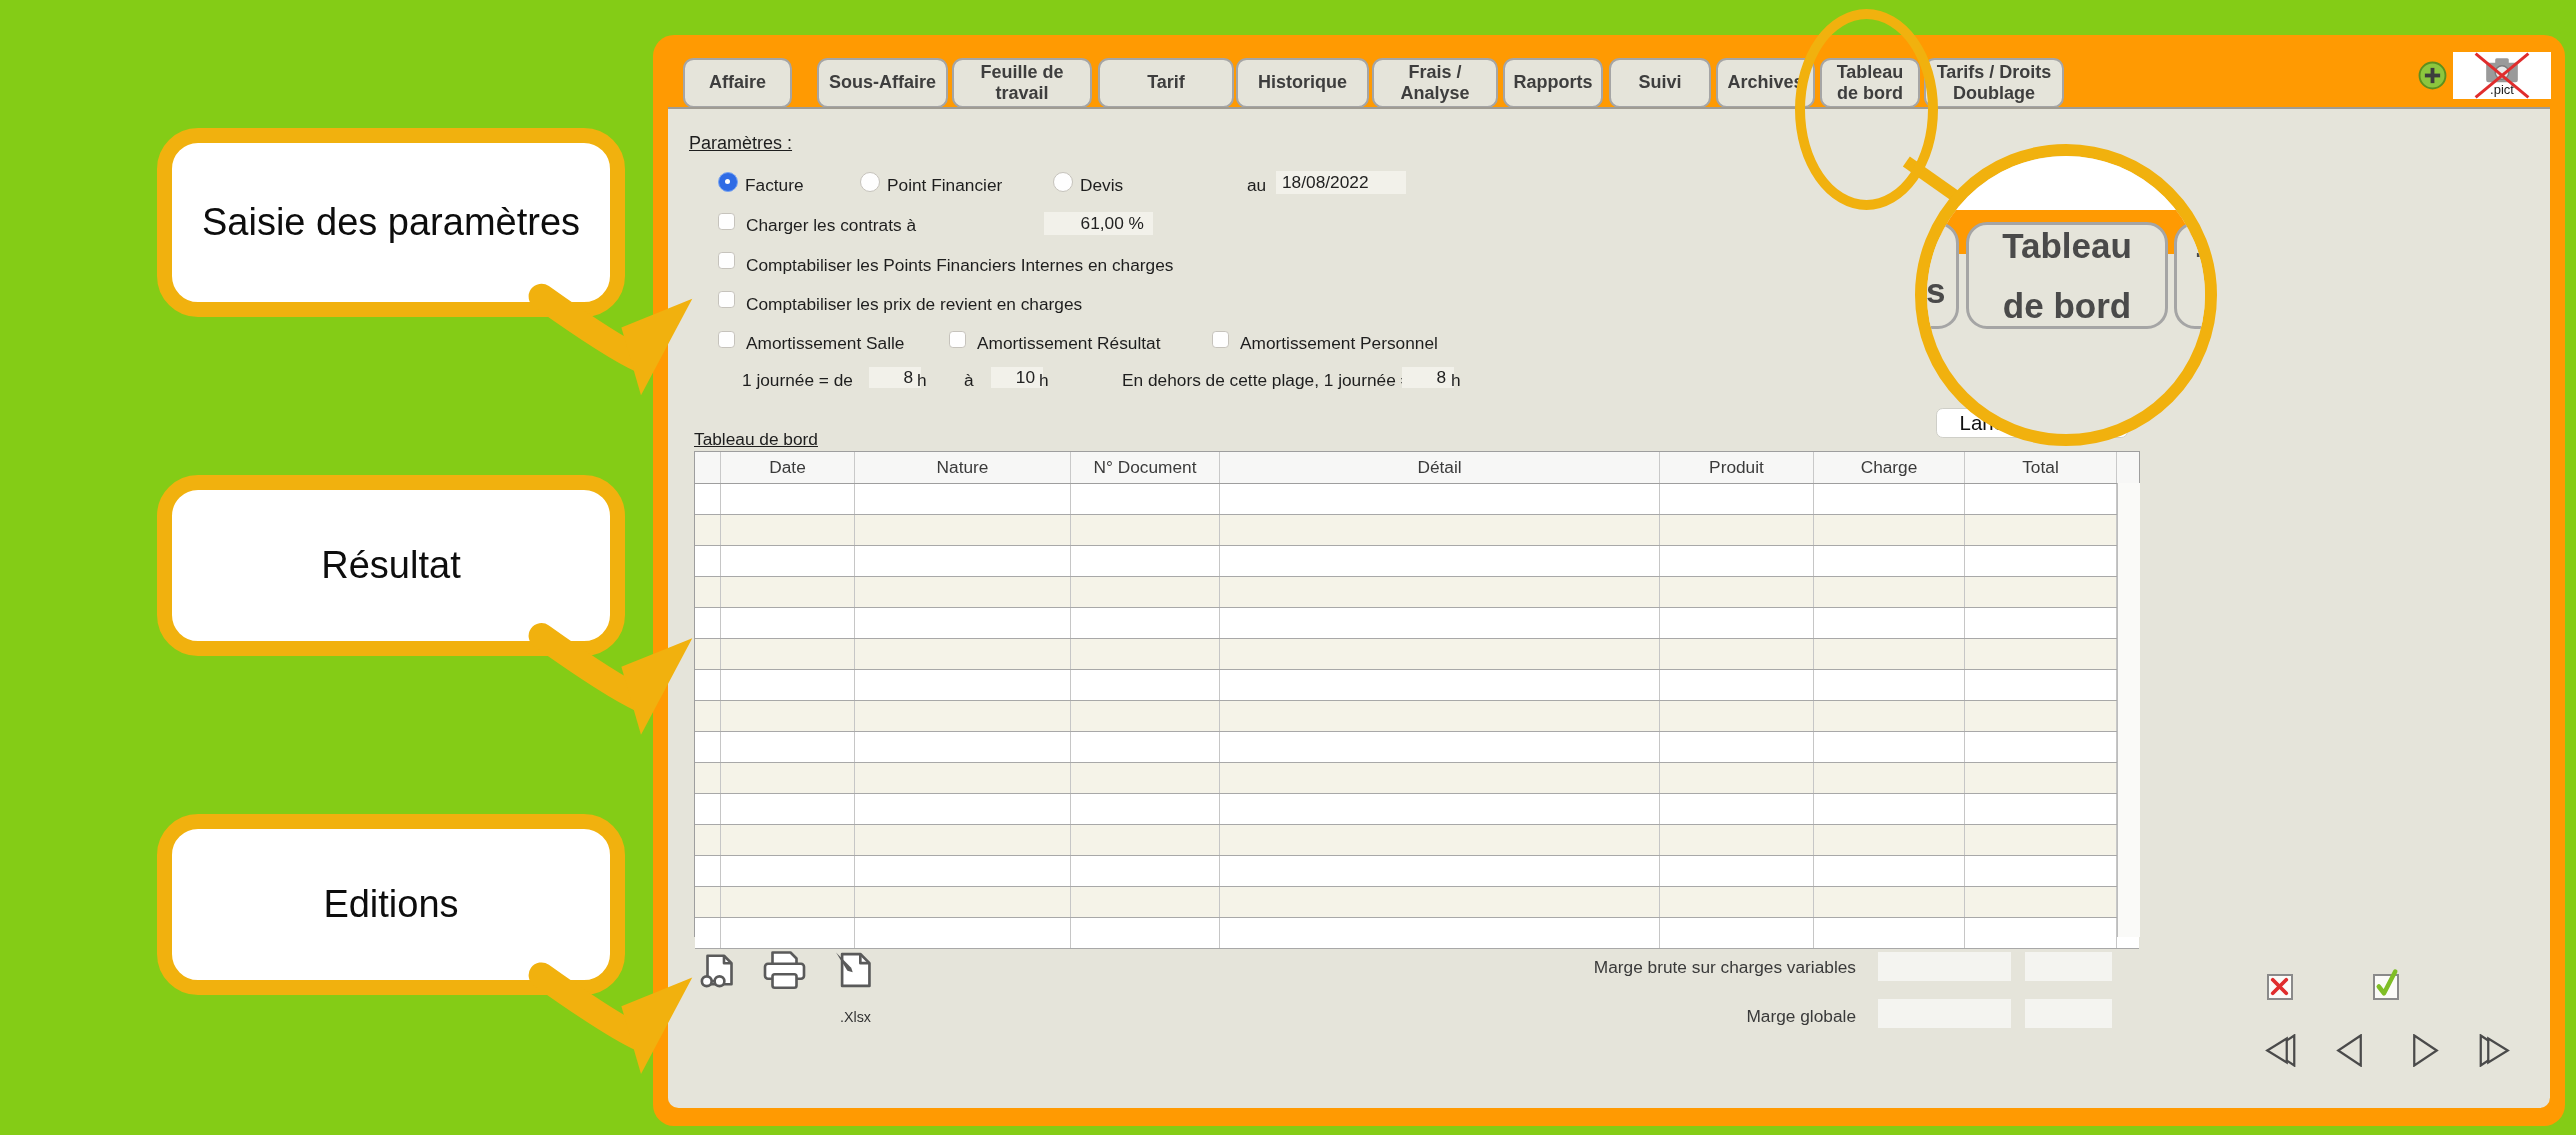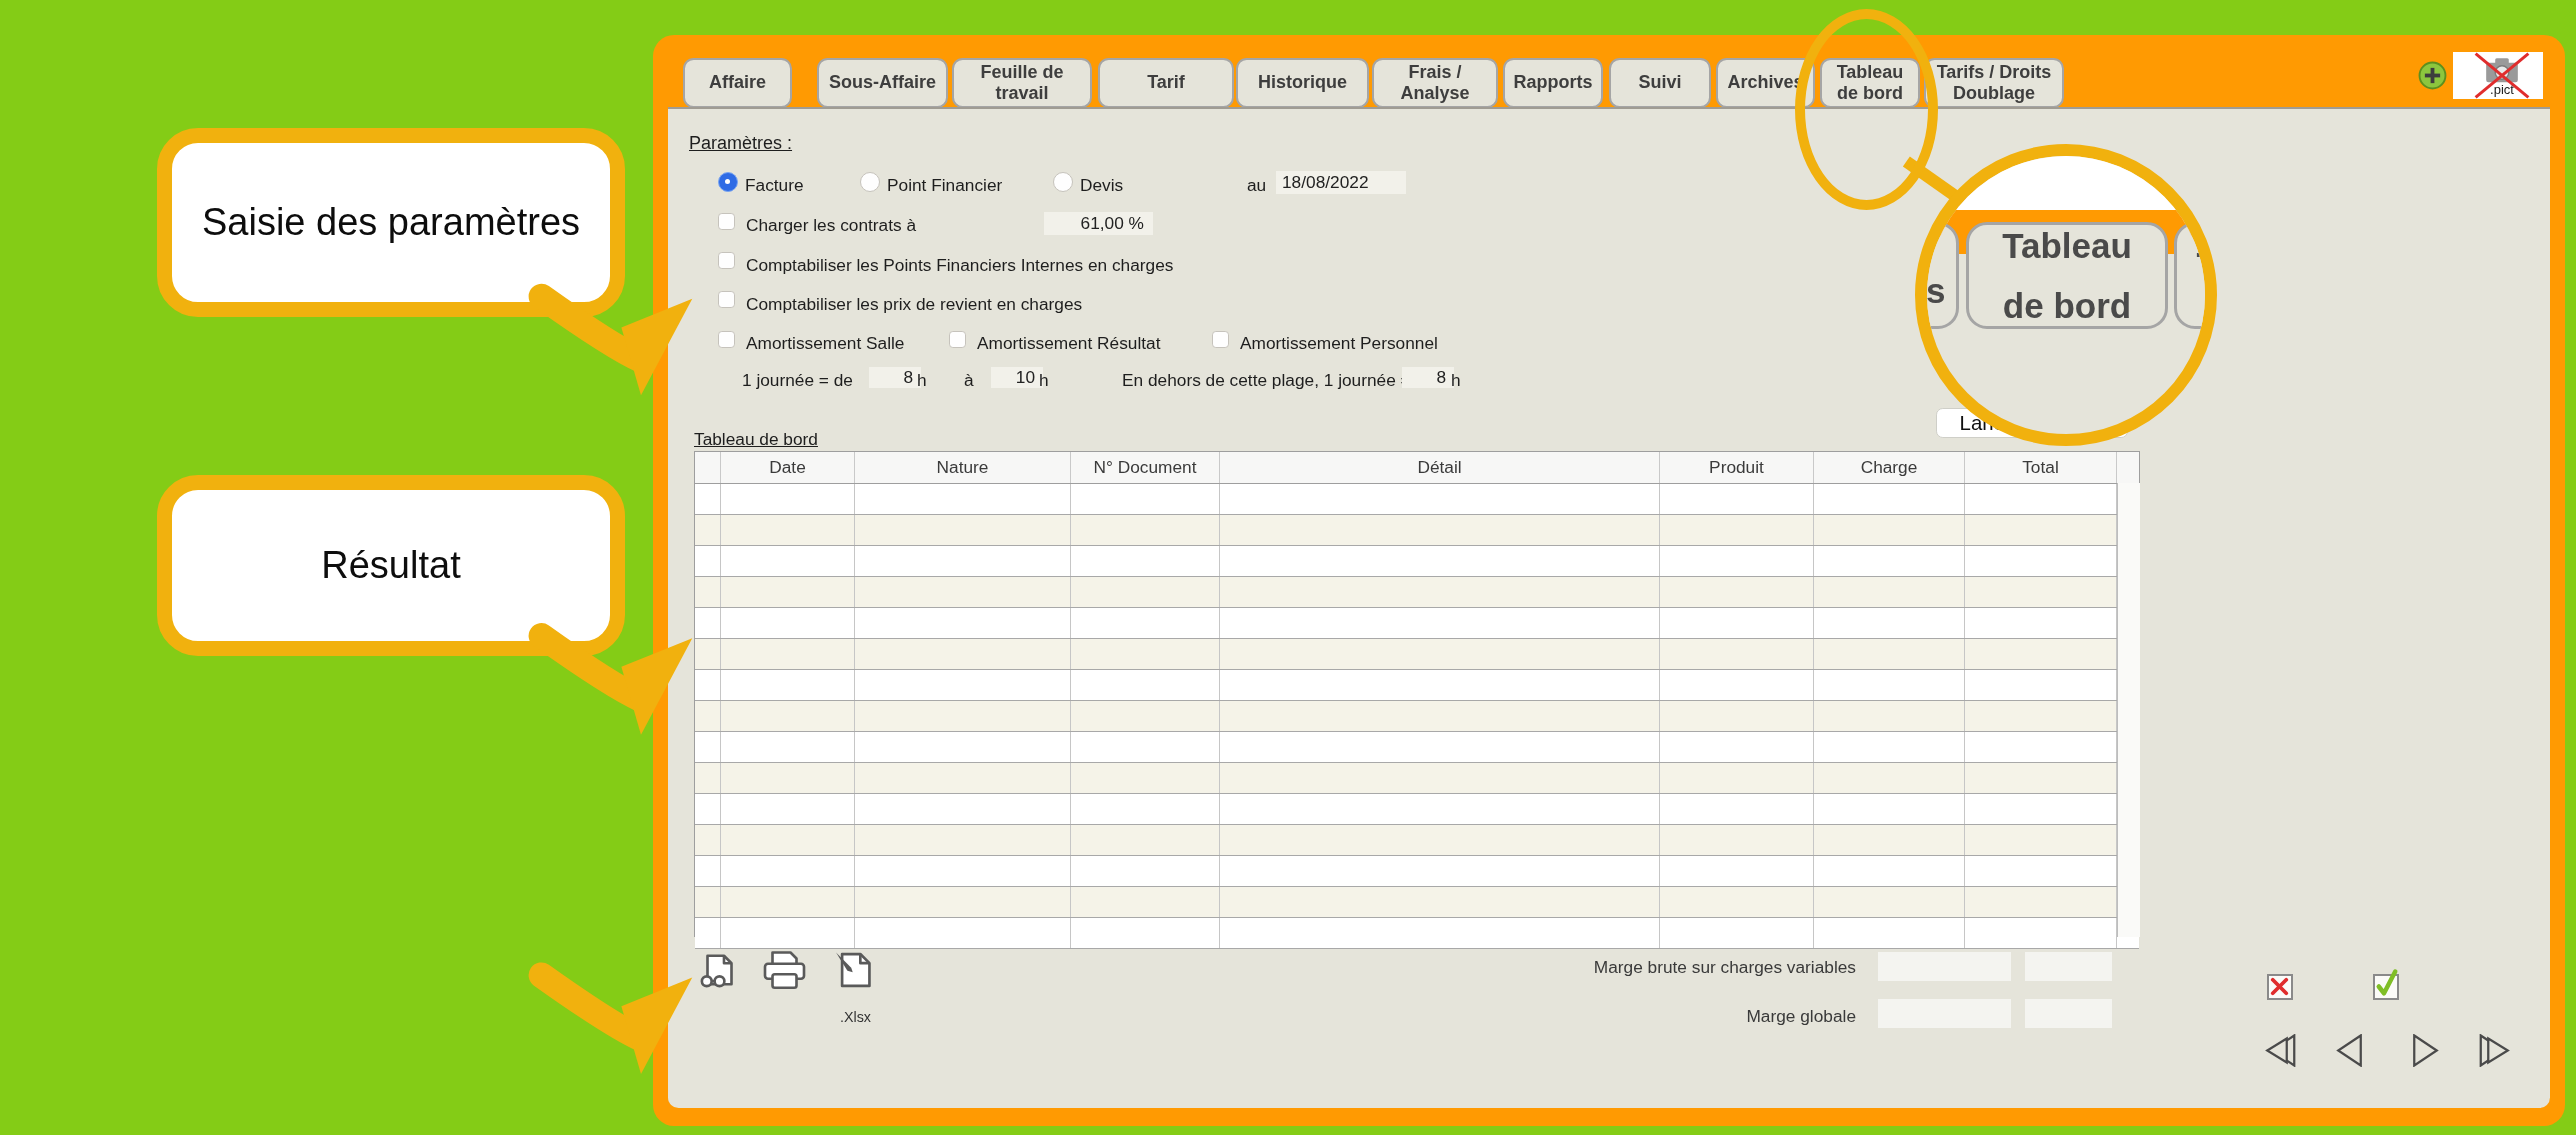--- a/index.html
+++ b/index.html
@@ -97,21 +97,21 @@
         <span>Tarifs / Droits Doublage</span>
       </div>
 
     <div class="icon-btn" style="left:1765px;top:26px;width:29px;height:29px;">
       <svg width="29" height="29" viewBox="0 0 38 38">
         <circle cx="19" cy="19" r="17" fill="#8CC63E" stroke="#5C8F1F" stroke-width="2.5"></circle>
         <line x1="9" y1="19" x2="29" y2="19" stroke="#3d3d3d" stroke-width="5"></line>
         <line x1="19" y1="9" x2="19" y2="29" stroke="#3d3d3d" stroke-width="5"></line>
       </svg>
     </div>
-    <div class="icon-btn" style="left:1800px;top:17.3px;width:90px;height:47px;background:#fff;">
+    <div class="icon-btn" style="left:1800px;top:17.3px;width:98px;height:47px;background:#fff;">
       <svg width="98" height="47" viewBox="0 0 130 62">
         <rect x="44" y="14" width="42" height="26" rx="3" fill="#9A9A9A"></rect>
         <rect x="56" y="8" width="18" height="8" rx="2" fill="#9A9A9A"></rect>
         <circle cx="65" cy="27" r="9" fill="#E9E9E9" stroke="#7c7c7c" stroke-width="2"></circle>
         <line x1="30" y1="2" x2="100" y2="60" stroke="#E02D2D" stroke-width="4"></line>
         <line x1="100" y1="2" x2="30" y2="60" stroke="#E02D2D" stroke-width="4"></line>
       </svg>
       <div class="lbl" style="left:0;top:30px;width:98px;text-align:center;font-size:13px;color:#222;">.pict</div>
     </div>
 
@@ -392,20 +392,23 @@
         </svg>
       </div>
     </div>
   </div>
 
   <div class="callout" style="top:128px;height:189px;">
     <span>Saisie des paramètres</span>
   </div>
   <div class="callout" style="top:475px;height:181px;">
     <span>Résultat</span>
+  </div>
+  <div class="callout" style="top:814px;height:181px;">
+    <span>Editions</span>
   </div>
 
   <svg class="abs" style="left:0;top:0;z-index:40;pointer-events:none;" width="2576" height="1136" viewBox="0 0 3416 1506">
     <g>
       <path d="M718,393 Q812,460 852,478" fill="none" stroke="#F1B10E" stroke-width="34" stroke-linecap="round"></path>
       <polygon points="824,434 850,524 918,396" fill="#F1B10E"></polygon>
     </g>
     <g>
       <path d="M718,843 Q812,910 852,928" fill="none" stroke="#F1B10E" stroke-width="34" stroke-linecap="round"></path>
       <polygon points="824,884 850,974 918,846" fill="#F1B10E"></polygon>

